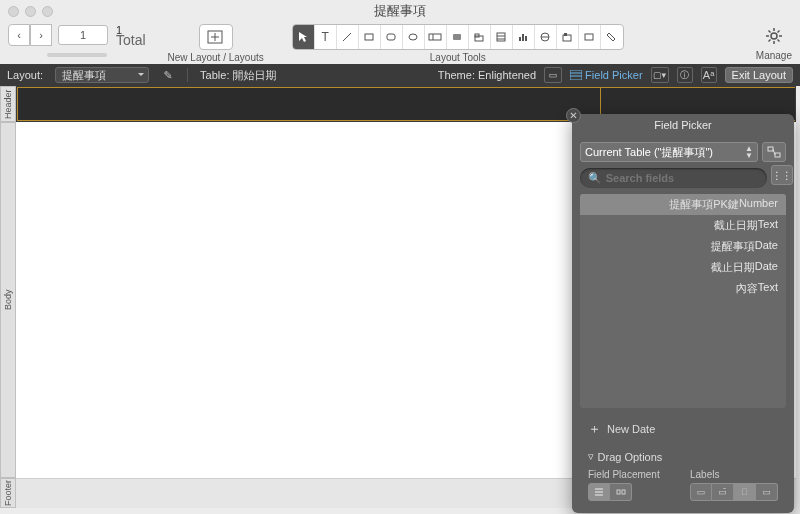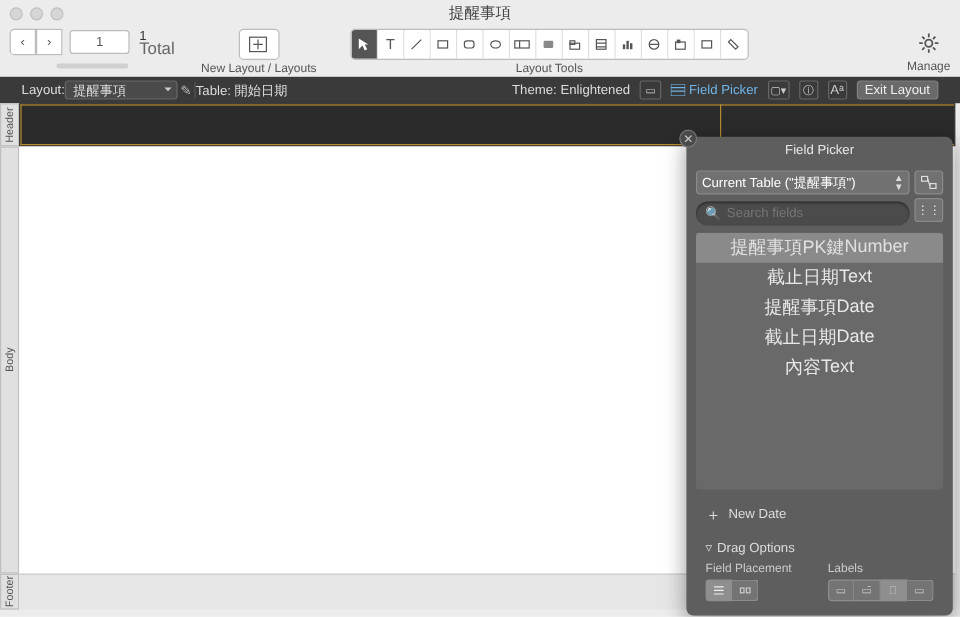--- a/index.html
+++ b/index.html
@@ -24,21 +24,21 @@
   .newlayout-btn { width:34px; height:26px; background:#fff; border:1px solid #bcbcbc; border-radius:4px; display:flex; align-items:center; justify-content:center; }
   .layout-tools { display:flex; gap:0; border:1px solid #bcbcbc; border-radius:4px; overflow:hidden; background:#fff; }
   .lt { width:22px; height:24px; display:flex; align-items:center; justify-content:center; font-size:12px; border-right:1px solid #e0e0e0; }
   .lt:last-child { border-right:none; }
   .lt.active { background:#555; color:#fff; }
   .spacer { flex:1; }
   .gear { width:26px; height:24px; display:flex; align-items:center; justify-content:center; font-size:15px; color:#555; }
   .tool-label { margin-top:2px; }
 
   
-  .darkbar { height:22px; background:#3a3a3a; color:#ddd; display:flex; align-items:center; font-size:11px; padding:0 18px; gap:0; }
+  .darkbar { height:22px; background:#3a3a3a; color:#ddd; display:flex; align-items:center; font-size:11px; padding:0 7px; gap:12px; }
   .darkbar .layout-sel { background:#4a4a4a; border:1px solid #666; border-radius:3px; height:16px; padding:0 14px 0 6px; display:flex; align-items:center; position:relative; min-width:94px; }
   .darkbar .layout-sel::after { content:""; position:absolute; right:4px; top:5px; border:3px solid transparent; border-top-color:#ccc; }
   .pencil { width:14px; text-align:center; opacity:.8; }
   .vline { width:1px; height:14px; background:#555; }
   .darkbar .right { margin-left:auto; display:flex; align-items:center; gap:8px; }
   .fieldpicker-link { color:#6fb4e8; display:flex; align-items:center; gap:3px; }
   .iconbtn { width:18px; height:16px; border:1px solid #666; border-radius:2px; display:flex; align-items:center; justify-content:center; font-size:9px; color:#ccc; }
   .iconbtn.small { width:16px; }
   .exitbtn { background:#6a6a6a; border:1px solid #808080; color:#eee; border-radius:3px; padding:1px 6px; font-size:11px; }
 
@@ -57,31 +57,31 @@
   
   .panel { position:absolute; top:114px; right:6px; width:222px; background:#5e5e5e; border-radius:6px; box-shadow:0 4px 18px rgba(0,0,0,.4); color:#e8e8e8; font-size:11px; padding-bottom:8px; }
   .panel-title { height:22px; display:flex; align-items:center; justify-content:center; font-size:11px; position:relative; }
   .panel-close { position:absolute; left:-6px; top:-6px; width:15px; height:15px; border-radius:50%; background:#4a4a4a; border:1px solid #777; color:#ccc; font-size:10px; display:flex; align-items:center; justify-content:center; }
   .panel-body { padding:6px 8px 0 8px; }
   .table-sel { display:flex; gap:4px; }
   .select { flex:1; height:20px; background:#717171; border:1px solid #8a8a8a; border-radius:3px; display:flex; align-items:center; padding:0 4px; position:relative; font-size:11px; color:#fff;}
   .select .arrows { position:absolute; right:4px; font-size:8px; line-height:7px; color:#ddd; }
   .linkbtn { width:24px; height:20px; background:#717171; border:1px solid #8a8a8a; border-radius:3px; display:flex; align-items:center; justify-content:center; font-size:11px;}
   .search { margin-top:6px; height:20px; background:#4b4b4b; border-radius:10px; display:flex; align-items:center; padding:0 8px; gap:4px; color:#aaa; box-shadow:inset 0 1px 2px rgba(0,0,0,.5);}
-  .search input { background:transparent; border:none; outline:none; color:#ccc; font-size:11px; flex:1; }
+  .search input { background:transparent; border:none; outline:none; color:#ccc; font-size:11px; flex:1;font-weight:bold; }
   .sortbtn { width:24px; height:20px; background:#717171; border:1px solid #8a8a8a; border-radius:3px; display:flex; align-items:center; justify-content:center; margin-left:4px; font-size:10px;}
   .search-row { display:flex; align-items:center; }
   .field-list { margin-top:6px; background:#696969; border-radius:3px; min-height:214px; overflow:hidden; }
-  .field-row { display:flex; justify-content:center; padding:3px 8px; font-size:15px; }
+  .field-row { display:flex; justify-content:flex-end; padding:3px 8px; font-size:11px; }
   .field-row.header-row { background:#8a8a8a; color:#e0e0e0; }
   .newfield { margin-top:8px; padding:4px 8px; display:flex; align-items:center; gap:6px; color:#ddd; }
   .plus { font-size:13px; }
   .drag-opts { margin-top:4px; padding:4px 8px; }
   .drag-title { display:flex; align-items:center; gap:4px; color:#ddd; margin-bottom:6px; }
-  .opt-cols { display:flex; gap:30px; }
+  .opt-cols { display:flex; gap:30px;justify-content:space-between; }
   .opt-col { font-size:10px; color:#ccc; }
   .opt-btns { display:flex; gap:0; margin-top:3px; }
   .opt-btn { width:22px; height:18px; background:#747474; border:1px solid #8e8e8e; display:flex; align-items:center; justify-content:center; font-size:9px; }
   .opt-btn:first-child { border-radius:3px 0 0 3px; }
   .opt-btn:last-child { border-radius:0 3px 3px 0; border-left:none; }
   .opt-btn.mid { border-left:none; }
   .opt-btn.sel { background:#8f8f8f; }
 
   svg { display:block; }
 </style>

